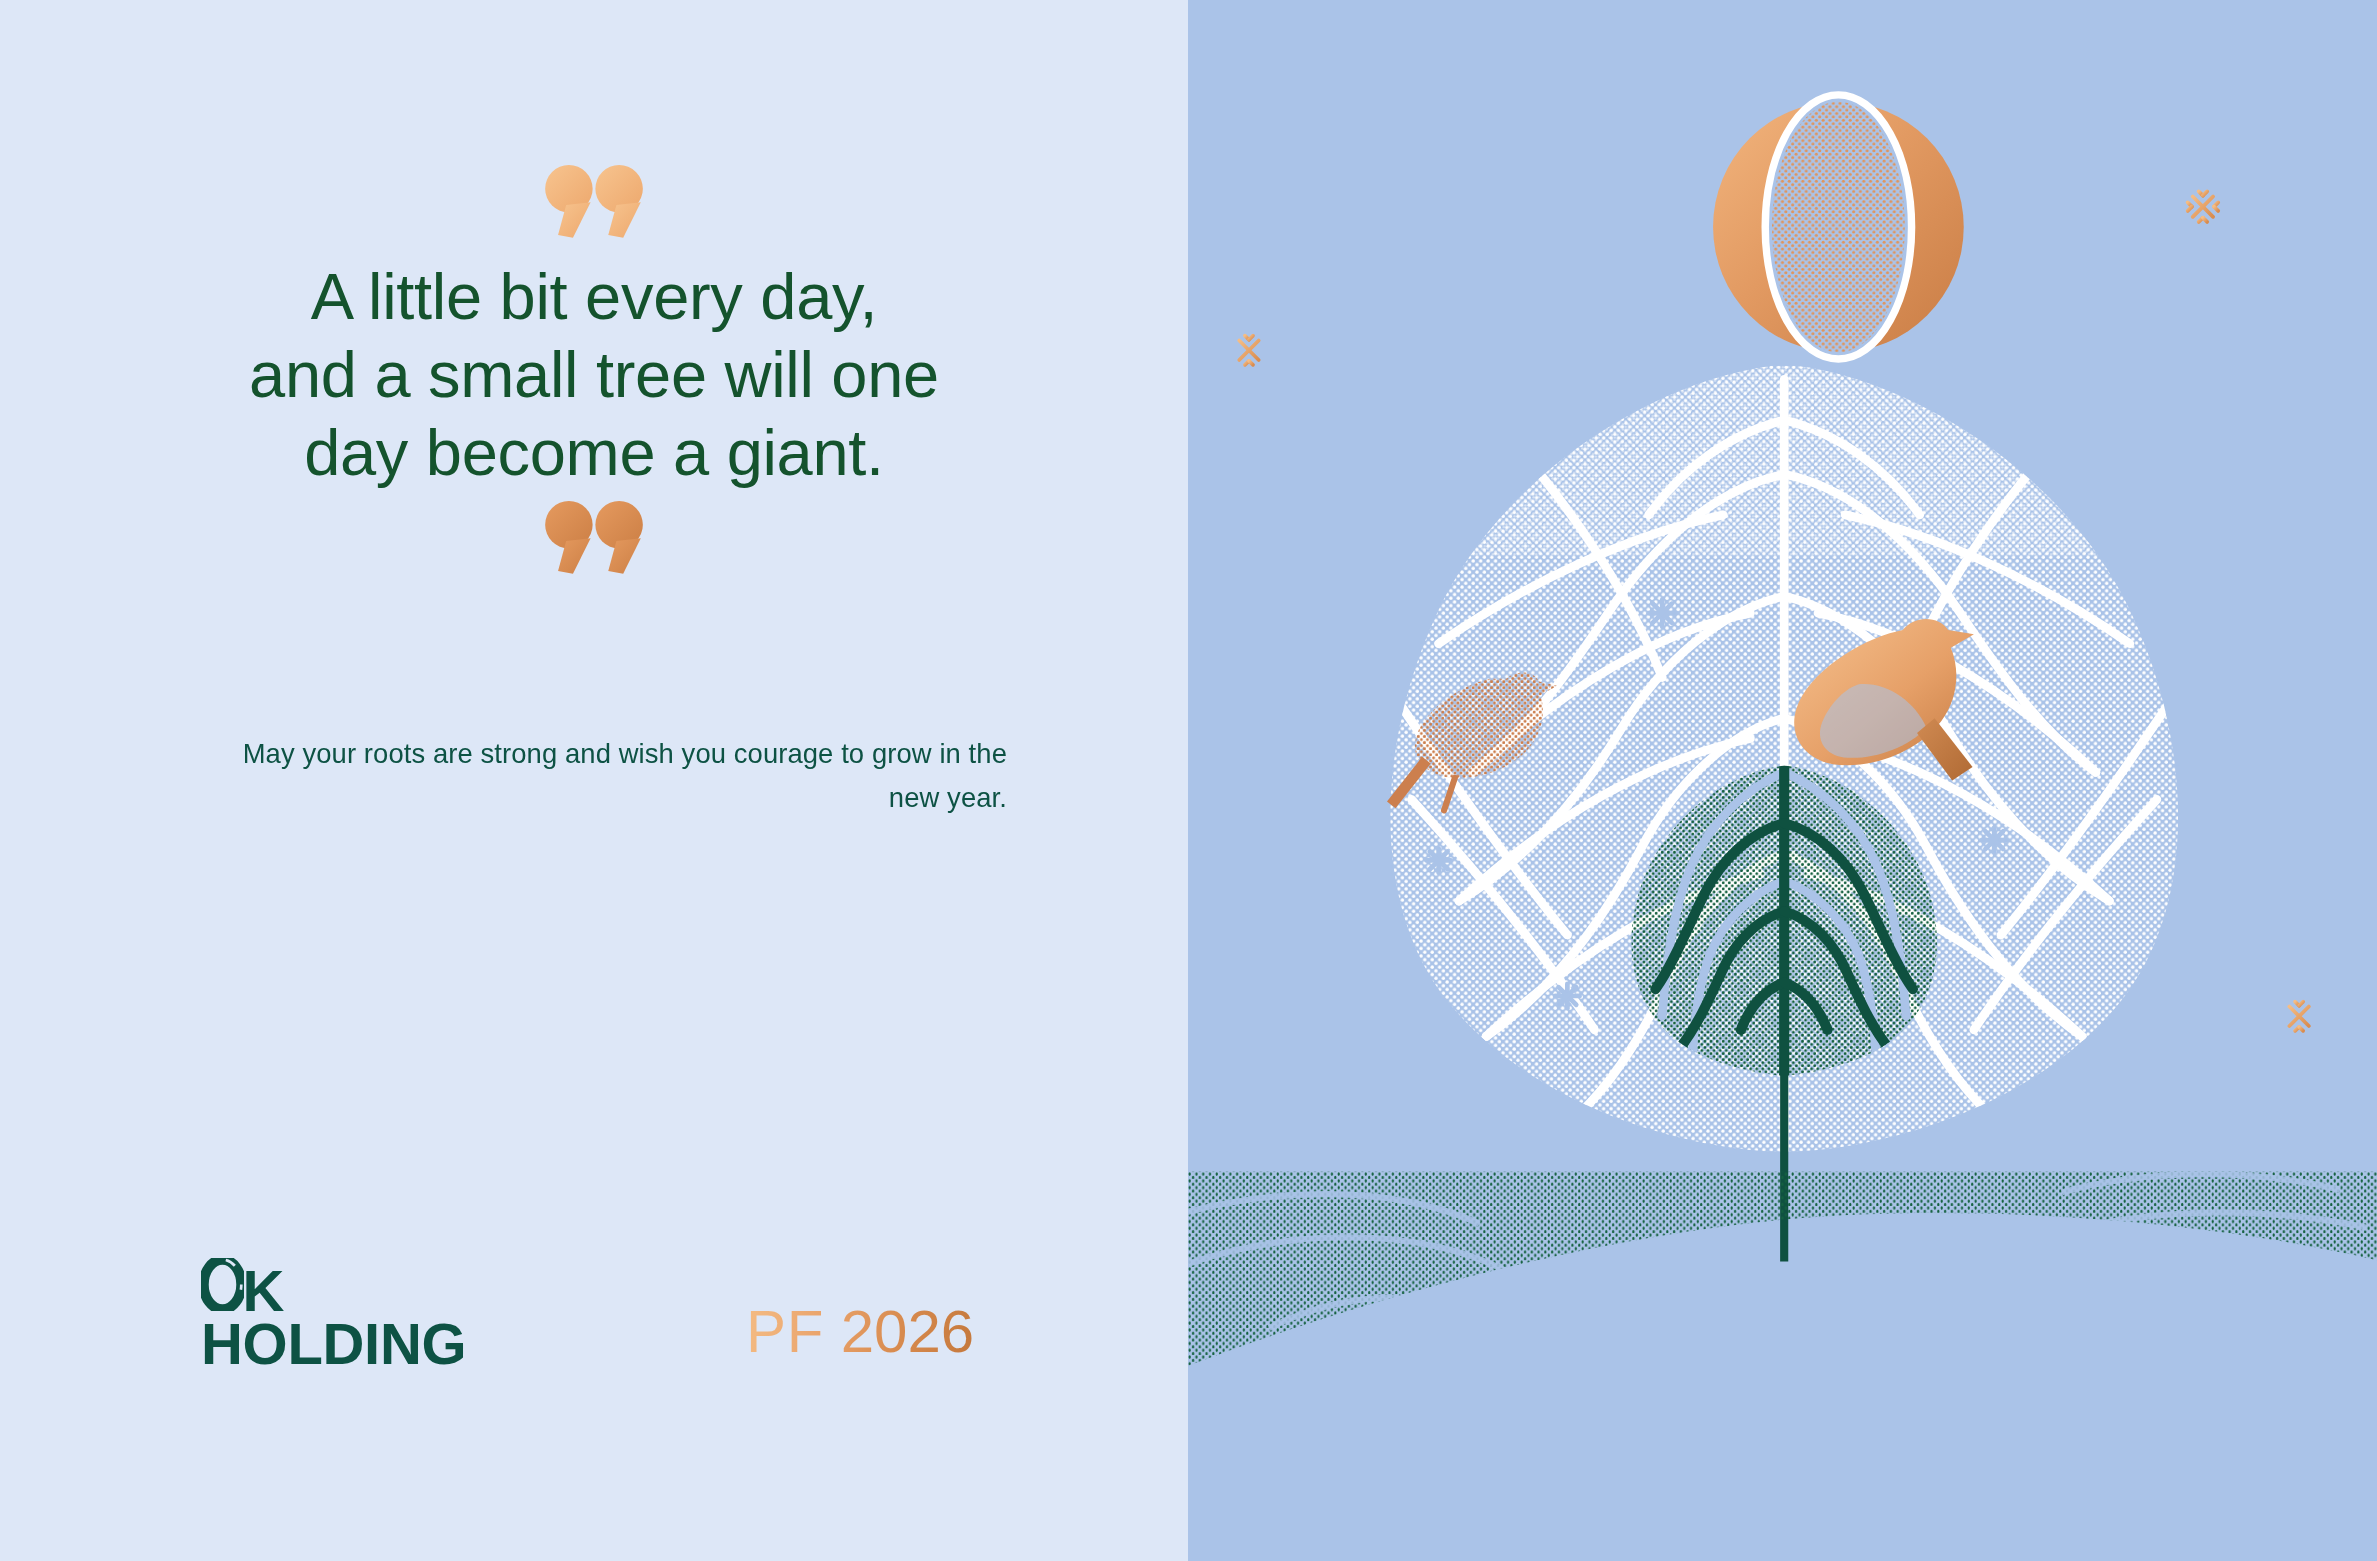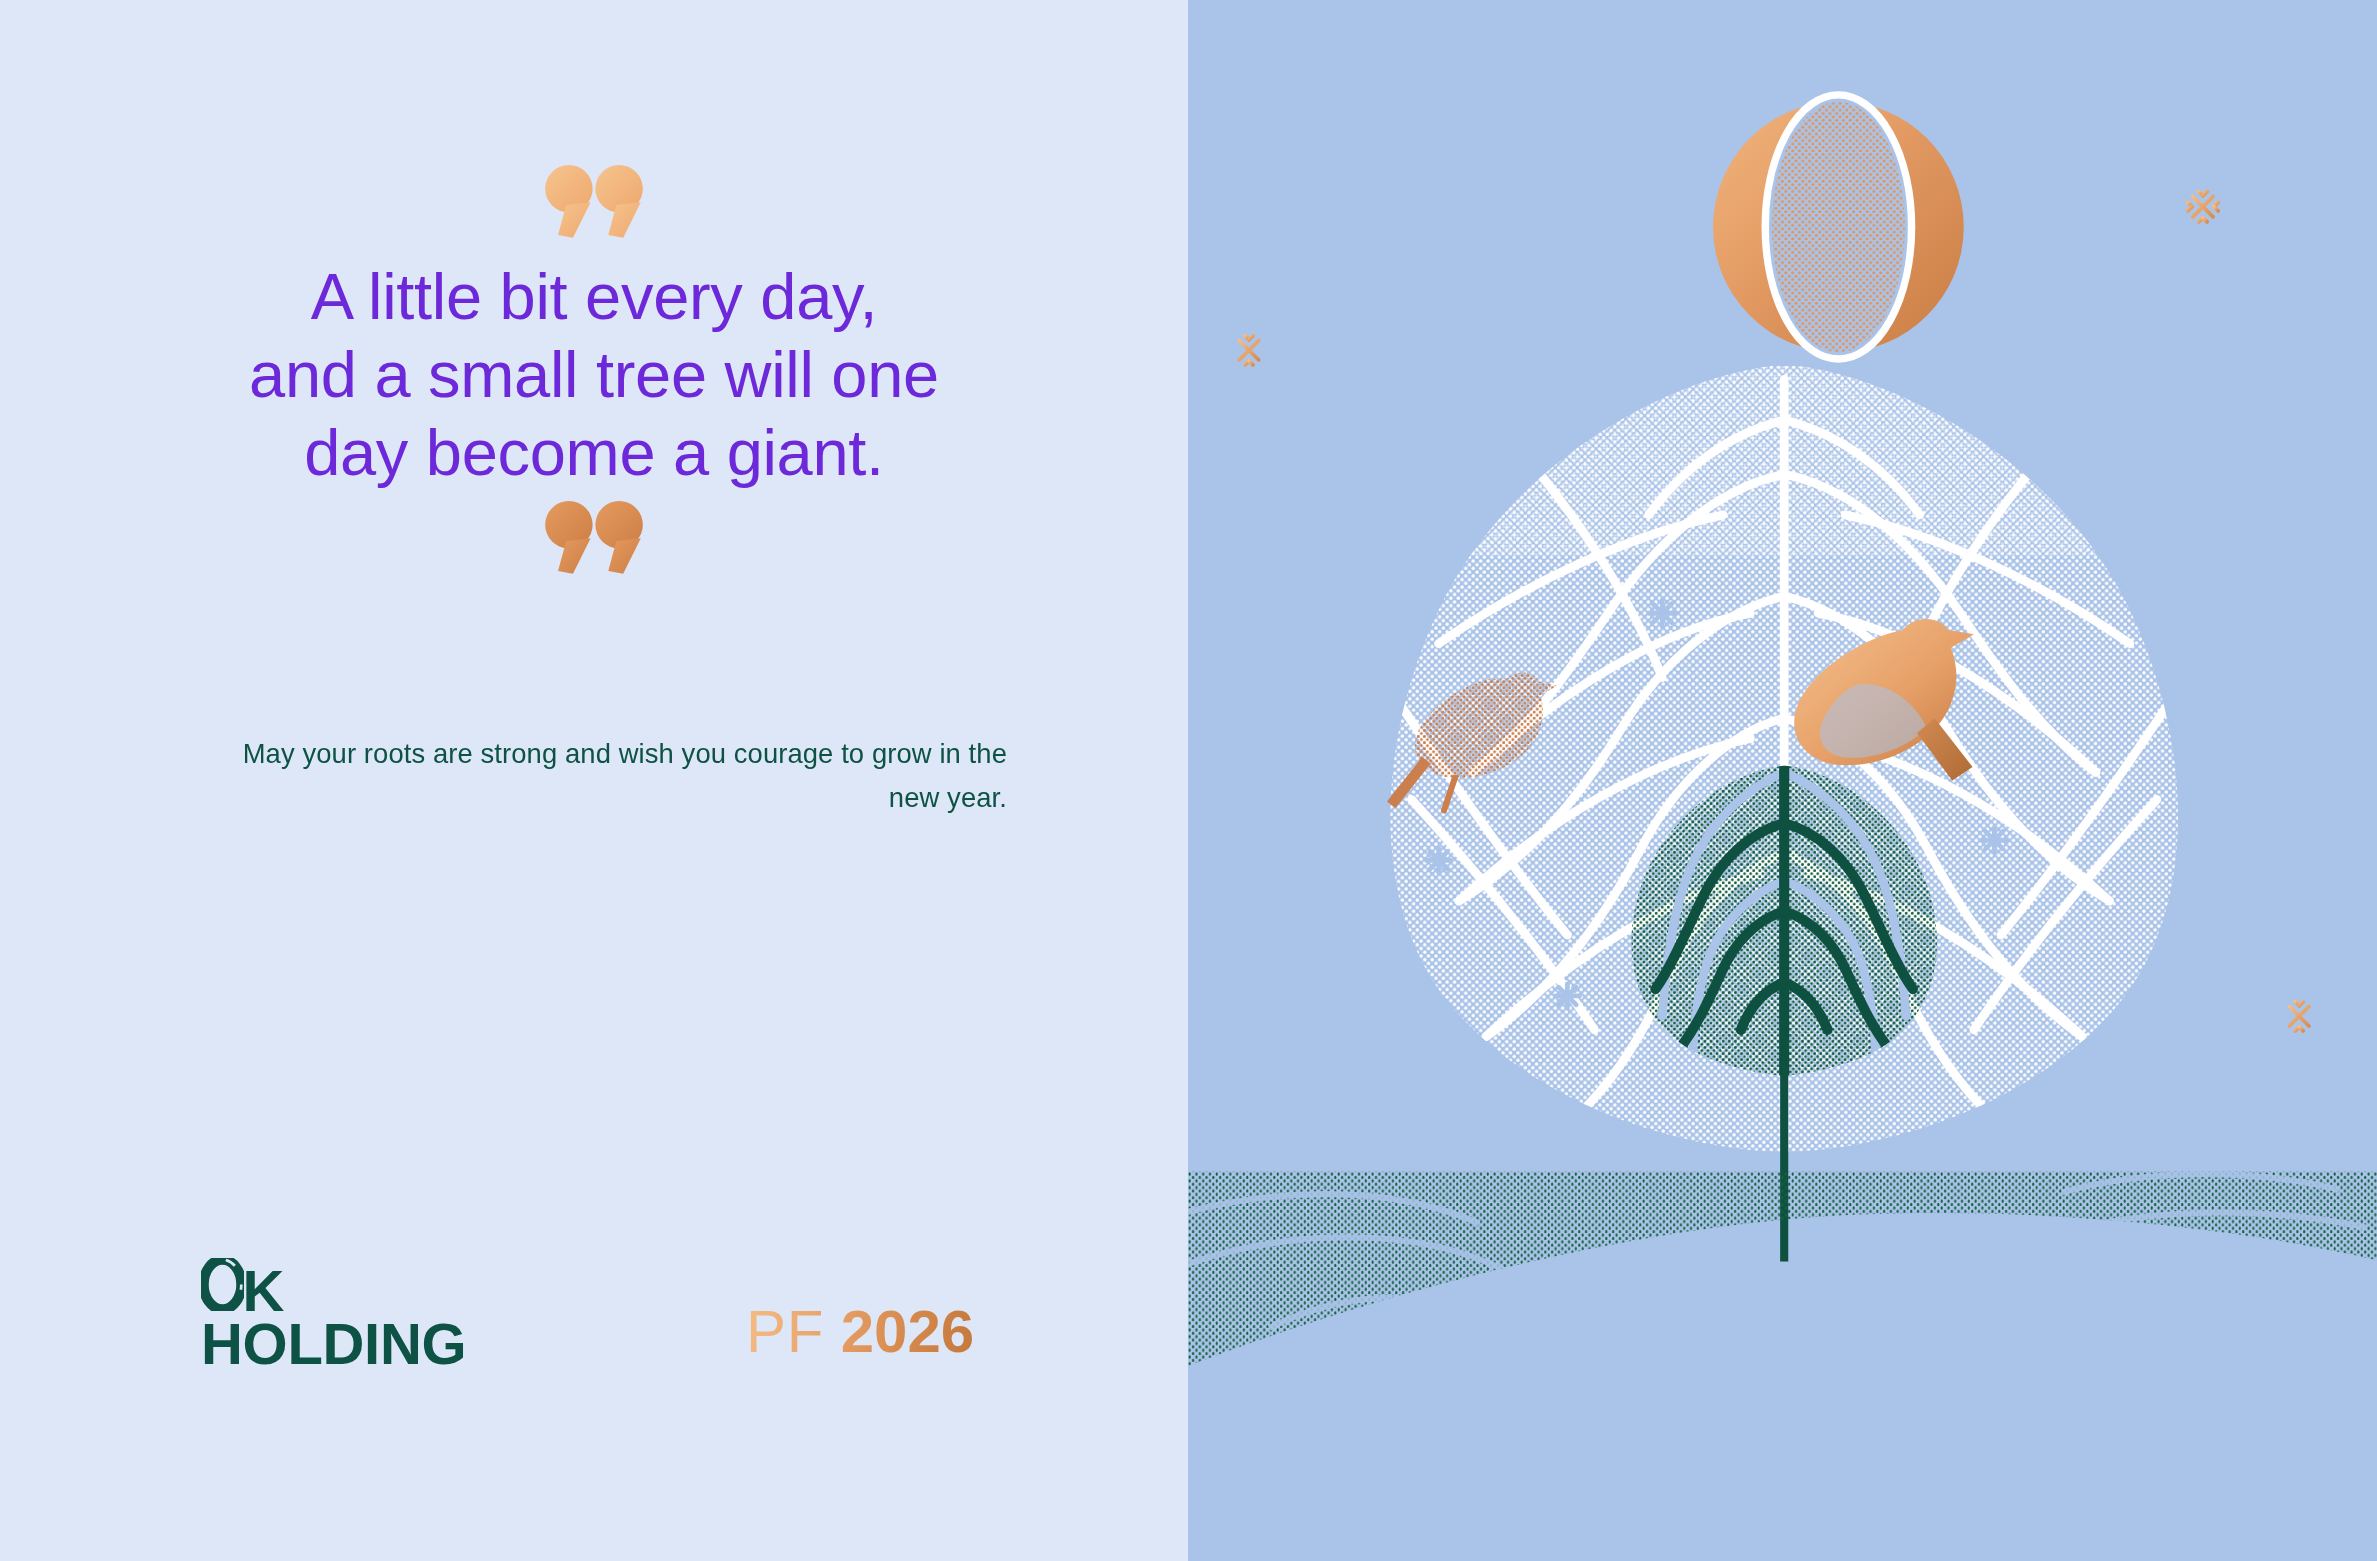--- a/index.html
+++ b/index.html
@@ -34,21 +34,21 @@
     font-weight:700;
     font-size:102px;
     letter-spacing:2.7px;
     user-select:none;
   }
   .quote-mark svg{display:inline-block;}
   .quote-mark-top{margin-bottom:12.2px;}
   .quote-mark-bottom{margin-top:6.8px;}
 
   .quote-text{
-    color:#6d28d9;
+    color:#14532d;
     font-size:65px;
     line-height:1.20;
     font-weight:400;
     letter-spacing:-0.3px;
     padding:0 176px;
     margin:0;
     white-space:pre-line;
   }
 
   .body-copy{
@@ -98,21 +98,21 @@
     font-size:60px;
     font-weight:700;
     letter-spacing:0px;
     background:linear-gradient(100deg,#f4bc84 0%,#e9a36b 35%,#d78a4e 68%,#c4783c 100%);
     -webkit-background-clip:text;
     background-clip:text;
     color:transparent;
     white-space:nowrap;
   }
   .pf-year .pf-lbl{font-weight:400;letter-spacing:0.7px;}
-  .pf-year .pf-num{font-weight:700;}
+  .pf-year .pf-num{font-weight:400;}
 
   
   .right-panel{
     position:relative;
     width:1189px;height:1561px;
     background:#aac3e8;
     flex:0 0 1189px;
     overflow:hidden;
   }
   .art{position:absolute;inset:0;width:100%;height:100%;display:block;}

